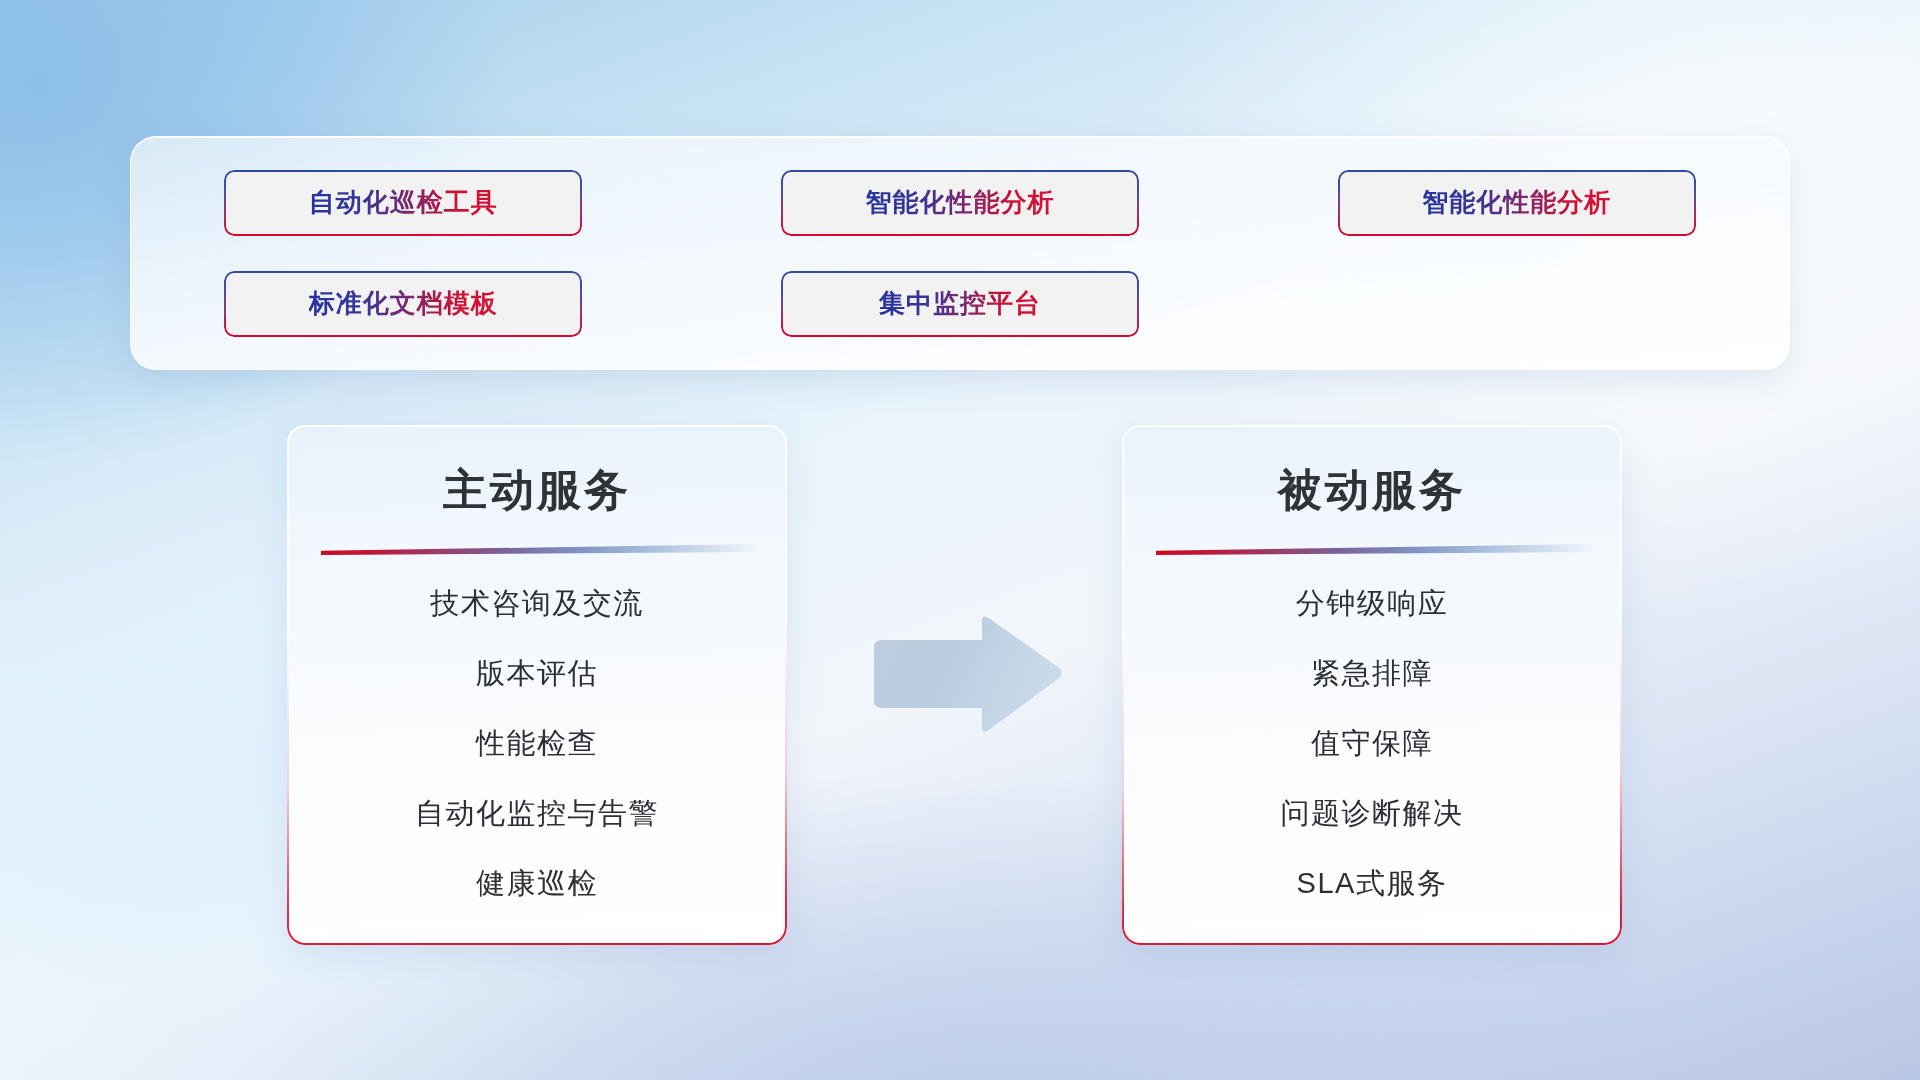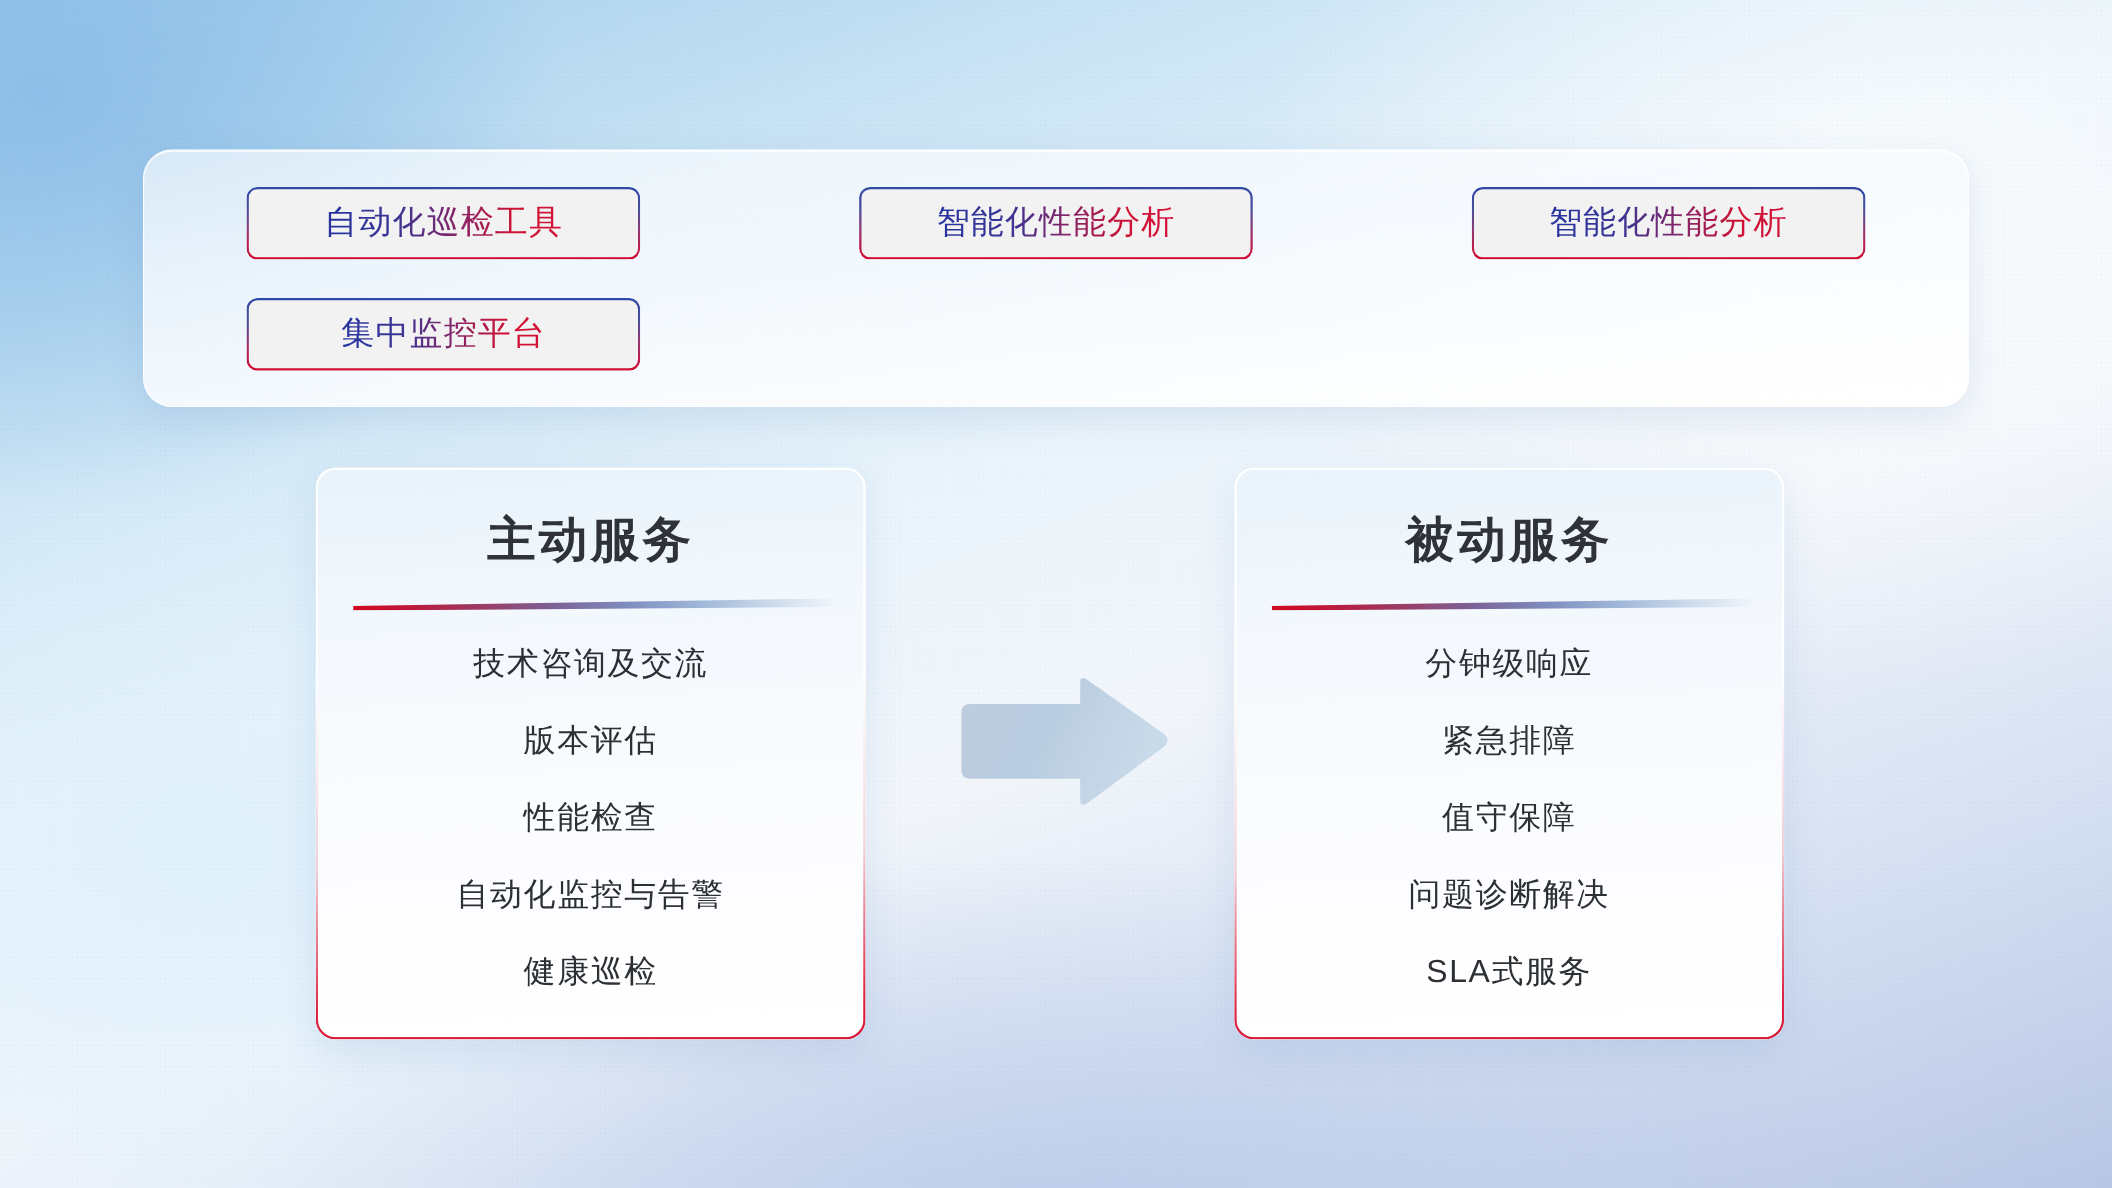--- a/index.html
+++ b/index.html
@@ -66,23 +66,23 @@
     padding:1.8px;
     background:linear-gradient(180deg,#2f49a6 0%, #4a4f9b 32%, #9a3570 62%, #d5092f 100%);
     -webkit-mask:linear-gradient(#000 0 0) content-box, linear-gradient(#000 0 0);
     -webkit-mask-composite:xor;
             mask:linear-gradient(#000 0 0) content-box, linear-gradient(#000 0 0);
             mask-composite:exclude;
     pointer-events:none;
   }
   .chip-label{
     position:relative;
-    font-size:30px;
+    font-size:26px;
     letter-spacing:1px;
-    font-weight:400;
+    font-weight:700;
     background:linear-gradient(90deg,#2433a0 0%, #3b3494 30%, #8d2363 58%, #cf1132 80%, #d4123a 100%);
     -webkit-background-clip:text;
             background-clip:text;
     color:transparent;
     white-space:nowrap;
   }
 
   
   .card{
     position:absolute;
@@ -164,23 +164,26 @@
 
       <div class="chip">
         <span class="chip-label">智能化性能分析</span>
       </div>
 
       <div class="chip">
         <span class="chip-label">智能化性能分析</span>
       </div>
 
       <div class="chip">
+        <span class="chip-label">标准化文档模板</span>
+      </div>
+
+      <div class="chip">
         <span class="chip-label">集中监控平台</span>
       </div>
-
 
     </div>
   </div>
 
   <div class="card" id="card-active">
     <div class="card-title">主动服务</div>
     <div class="rule-wrap">
       <div class="rule"></div>
     </div>
     <div class="card-list">

